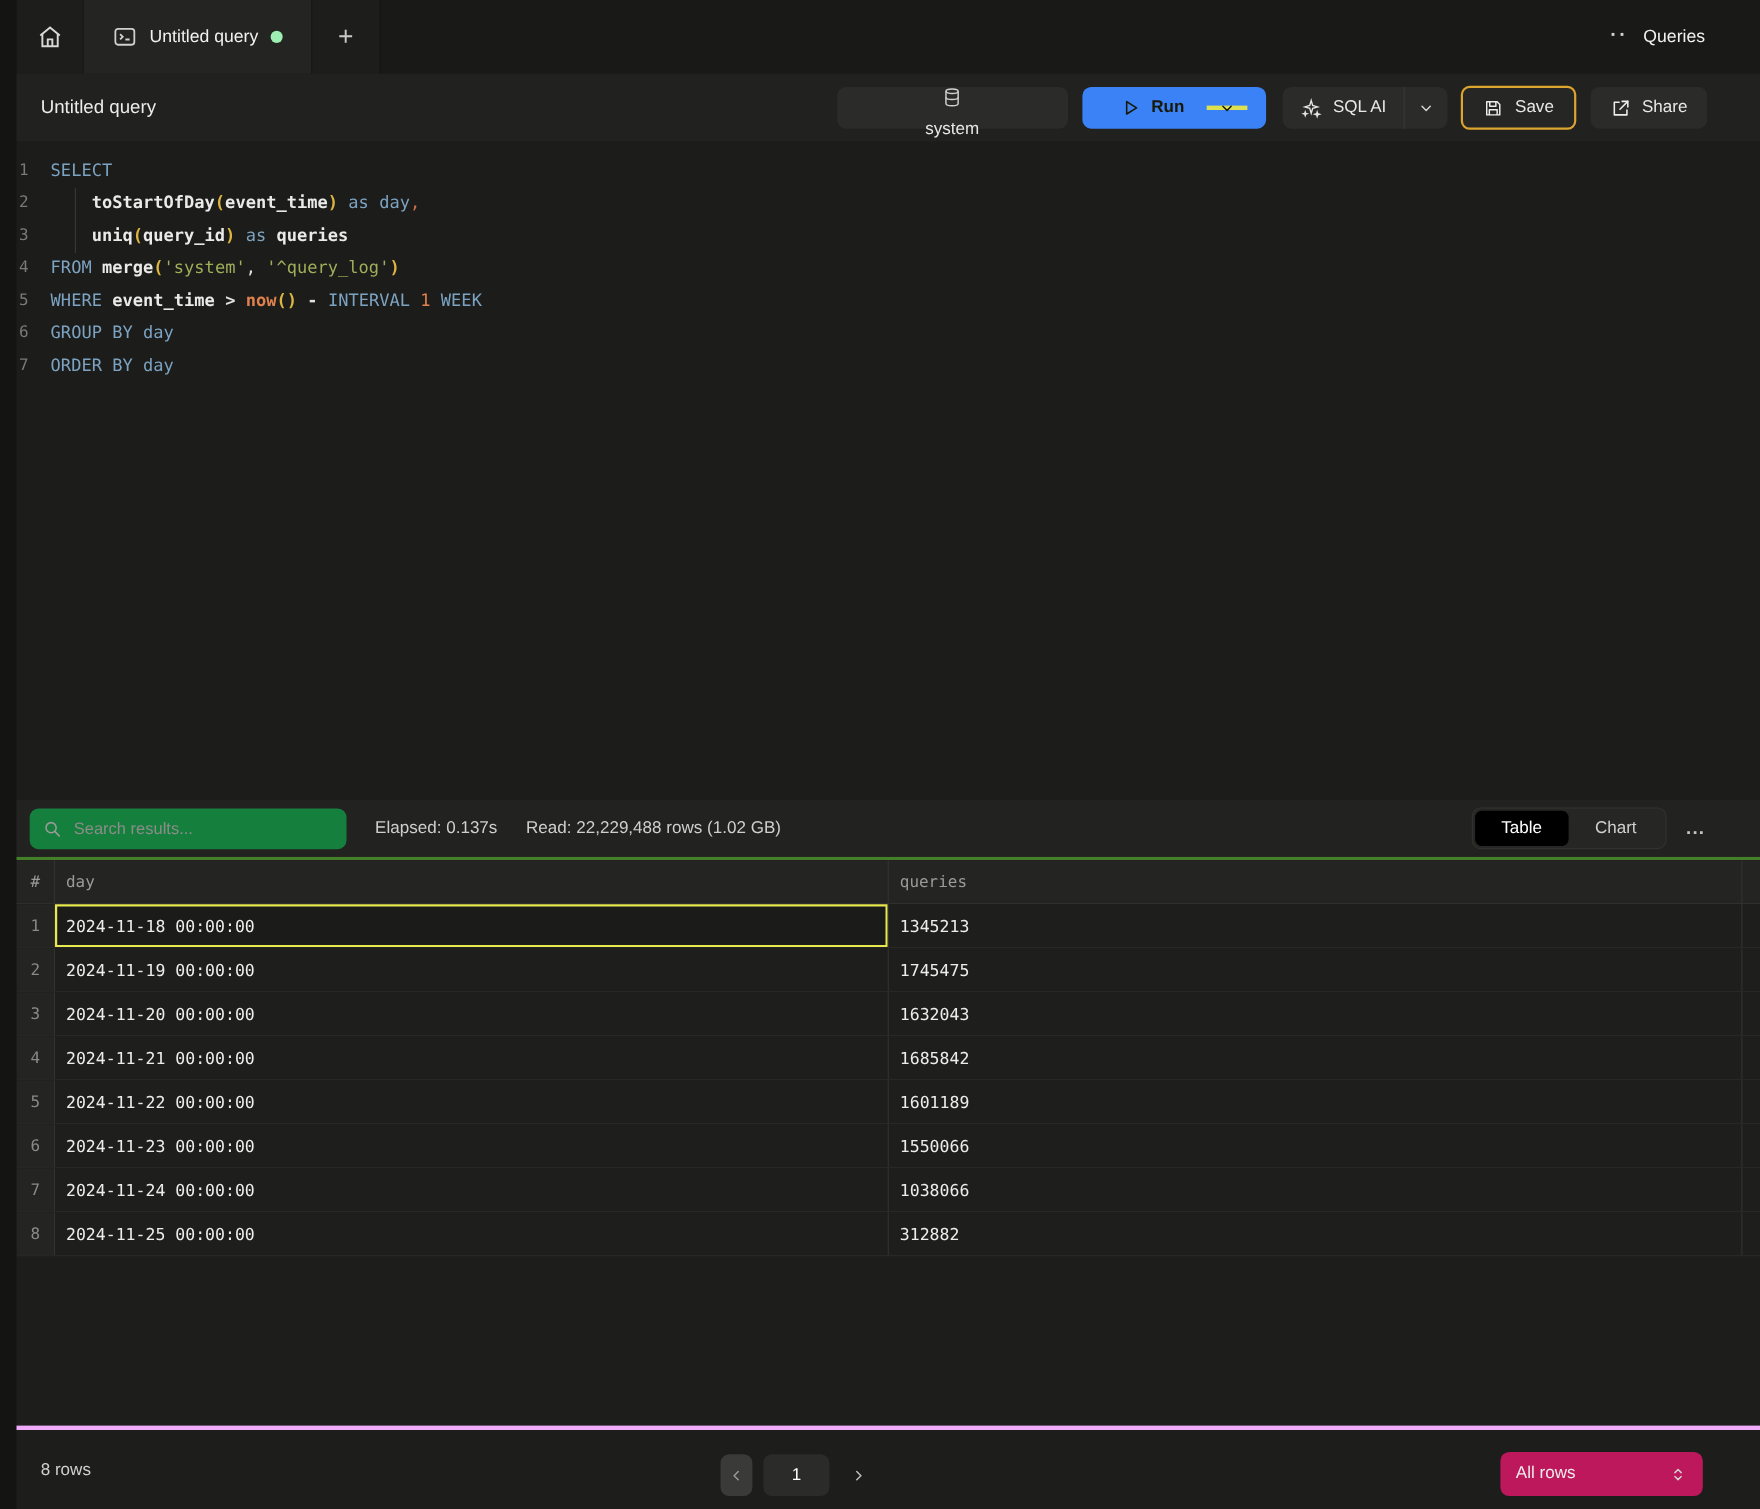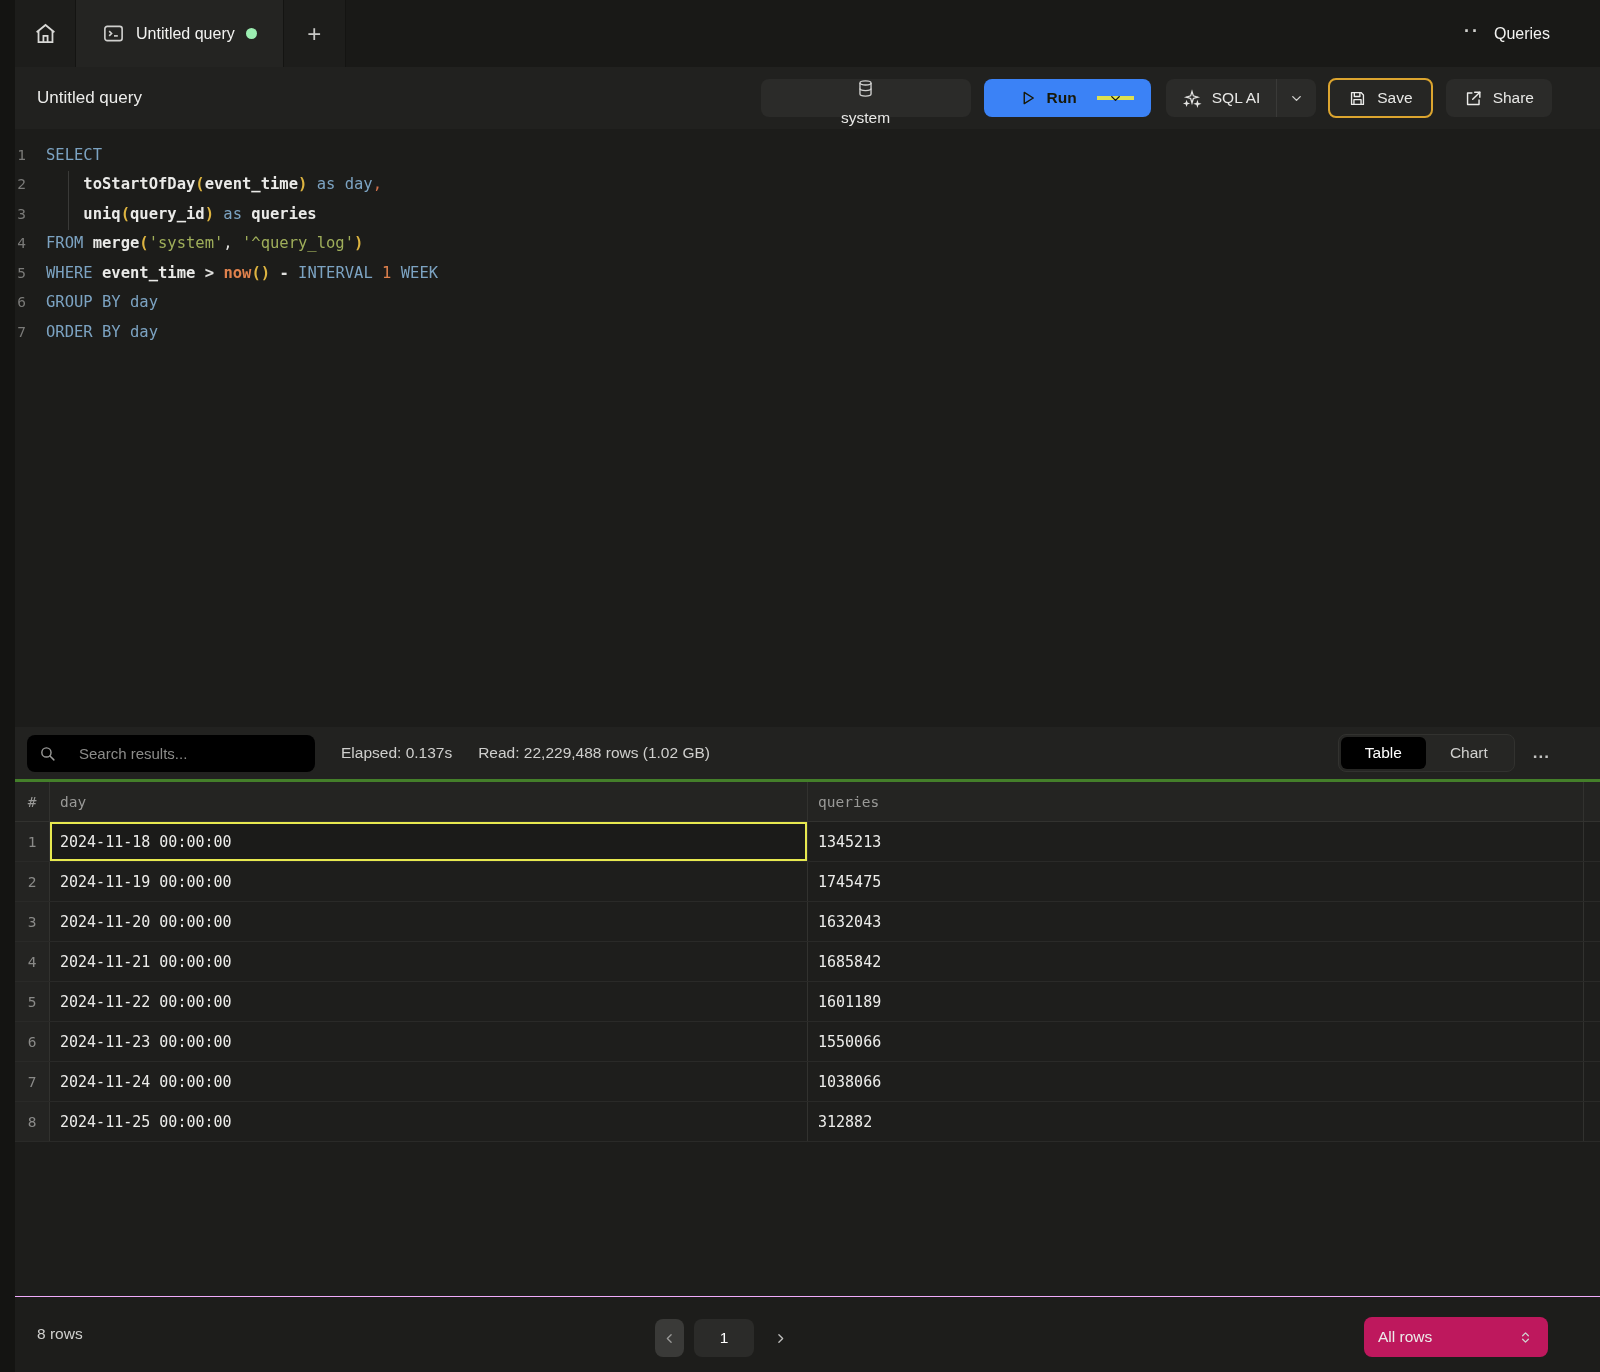--- a/index.html
+++ b/index.html
@@ -61,21 +61,21 @@
   .tok-str { color:#9fae5a; }
   .tok-num { color:#e0824d; }
   .tok-now { color:#e0824d; font-weight:bold; }
   .tok-op { color:#e0e0de; font-weight:bold; }
   .tok-cm { color:#d0704a; }
   .tok-pl { color:#e0e0de; }
   .indent-guide { position:absolute; left:68px; top:42px; width:1px; height:59px; background:#3a3a38; }
 
   
   .rtoolbar { height:52px; background:#222220; display:flex; align-items:center; flex:none; padding:0 50px 0 27px; }
-  .search-box { width:288px; height:37px; background:#000000; border-radius:8px; display:flex; align-items:center; padding:0 12px; gap:23px; margin-right:26px; }
+  .search-box { width:288px; height:37px; background:#15803d; border-radius:8px; display:flex; align-items:center; padding:0 12px; gap:11px; margin-right:26px; }
   .search-box svg { width:17px; height:17px; stroke:#9a9a98; flex:none; }
   .search-box input { background:transparent; border:none; outline:none; color:#ececea; font-size:15px; width:100%; font-family:"Liberation Sans", sans-serif; }
   .search-box input::placeholder { color:#8c8c8a; }
   .stat { font-size:15.5px; color:#cfcfcd; margin-right:26px; }
   .rtoolbar-spacer { flex:1; }
   .view-toggle { display:flex; align-items:center; background:#262624; border:1px solid #32322f; border-radius:8px; padding:2px; height:38px; margin-right:18px; }
   .view-tab { height:32px; padding:0 24px; display:flex; align-items:center; border-radius:6px; font-size:15.5px; color:#d0d0ce; cursor:pointer; }
   .view-tab.active { background:#000000; color:#ffffff; }
   .dots-btn { color:#c4c4c2; font-size:17px; letter-spacing:1px; cursor:pointer; font-weight:bold; }
 
@@ -85,21 +85,21 @@
   .thead { display:flex; height:40px; background:#242422; border-bottom:1px solid #32322f; font-family:"DejaVu Sans Mono", monospace; font-size:14.5px; color:#9a9a98; }
   .gutter-col { width:35px; flex:none; display:flex; align-items:center; justify-content:center; background:#242422; border-right:1px solid #32322f; }
   .col-day { width:758px; flex:none; display:flex; align-items:center; padding-left:10px; border-right:1px solid #32322f; }
   .col-queries { width:776px; flex:none; display:flex; align-items:center; padding-left:10px; border-right:1px solid #32322f; }
   .table-row { display:flex; height:40px; font-family:"DejaVu Sans Mono", monospace; font-size:15px; color:#ececea; background:#1e1e1c; border-bottom:1px solid #2a2a28; }
   .table-row .gutter-col { background:#242422; color:#8a8a88; font-size:14.5px; border-bottom:0; }
   .cell { cursor:cell; }
   .cell.selected { box-shadow:inset 0 0 0 2px #e7e94f; background:#1b1b19; }
 
   
-  .footer { height:76px; border-top:1px solid #f0abfc; background:#1d1d1b; flex:none; position:relative; }
+  .footer { height:76px; border-top:4px solid #f0abfc; background:#1d1d1b; flex:none; position:relative; }
   .rowcount { position:absolute; left:37px; top:28px; font-size:15.5px; color:#d0d0ce; }
   .pg-prev { position:absolute; left:655px; top:22px; width:29px; height:38px; background:#3a3a38; border-radius:8px; display:flex; align-items:center; justify-content:center; cursor:pointer; }
   .pg-prev svg { width:13px; height:13px; stroke:#9a9a98; }
   .pg-page { position:absolute; left:694px; top:22px; width:60px; height:38px; background:#2b2b29; border-radius:8px; display:flex; align-items:center; justify-content:center; font-size:15.5px; color:#ffffff; cursor:pointer; }
   .pg-next { position:absolute; left:770px; top:22px; width:20px; height:38px; display:flex; align-items:center; justify-content:center; cursor:pointer; }
   .pg-next svg { width:13px; height:13px; stroke:#c0c0be; }
   .rows-select { position:absolute; right:52px; top:20px; width:184px; height:40px; background:#be185d; border-radius:8px; display:flex; align-items:center; padding:0 14px; cursor:pointer; }
   .rows-select span { flex:1; font-size:15.5px; color:#ececea; }
   .rows-select svg { width:17px; height:17px; stroke:#d0d0ce; }
 </style>

